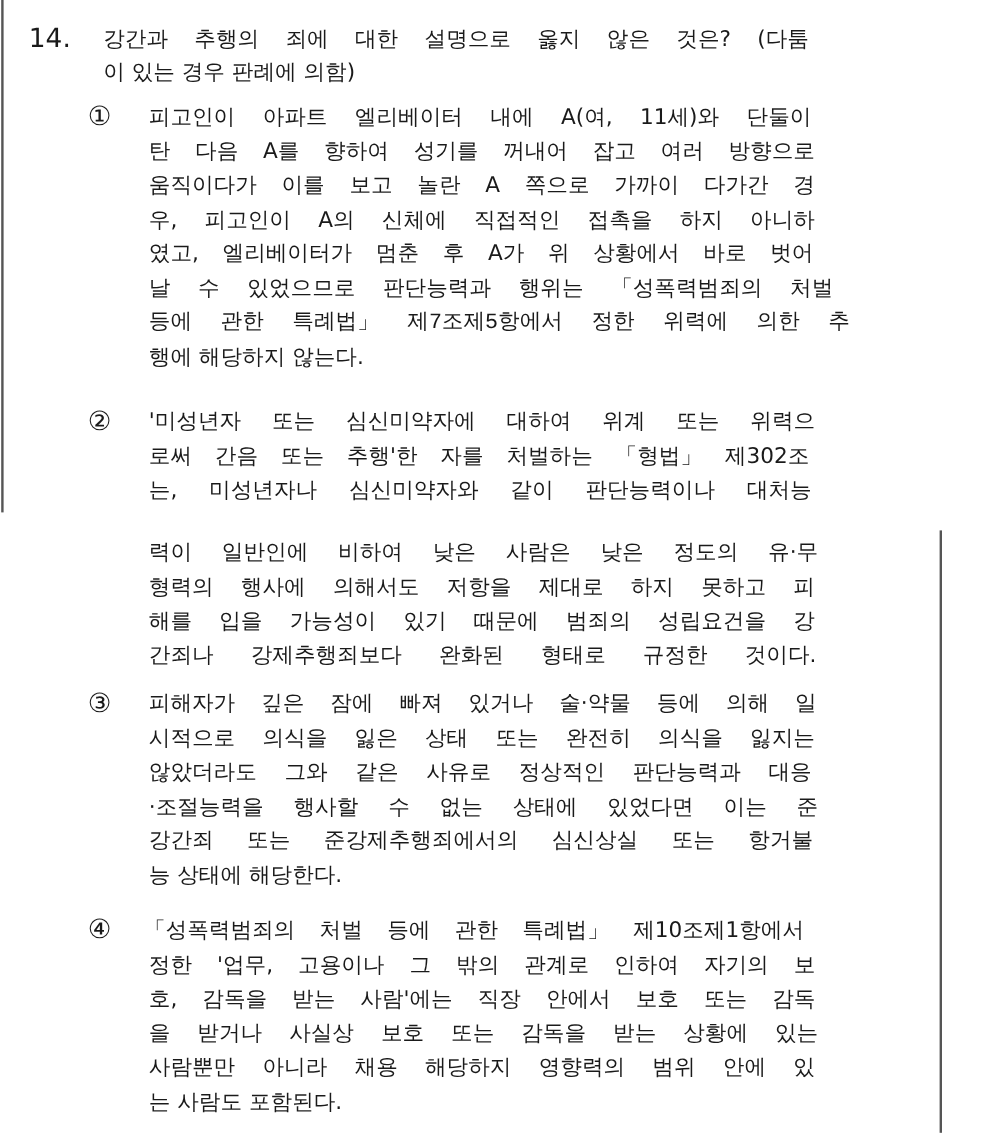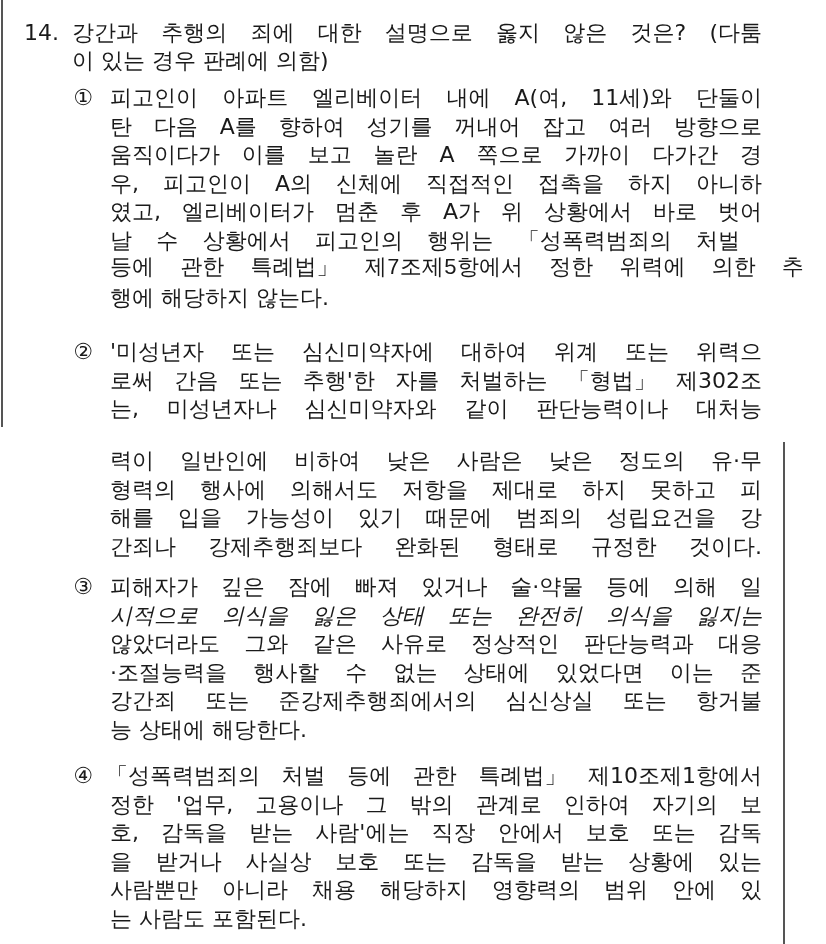--- a/index.html
+++ b/index.html
@@ -1,21 +1,21 @@
 <!DOCTYPE html>
 <html><head>
 <meta charset="utf-8">
 <style>
   html, body { margin: 0; padding: 0; background: #ffffff; }
   body { width: 826px; height: 944px; position: relative; overflow: hidden;
          font-family: "DejaVu Sans", "Liberation Sans", sans-serif; color: #1a1a1a; }
   .border-left { position: absolute; left: 1px; top: 0; width: 2px; height: 427px; background: #555; }
   .border-right { position: absolute; left: 783px; top: 442px; width: 2px; height: 502px; background: #555; }
-  .line { position: absolute; font-size: 22px; line-height: 28px; height: 28px; white-space: nowrap;
-          text-align: justify; text-align-last: justify; letter-spacing: 0px; }
+  .line { position: absolute; font-size: 18px; line-height: 28px; height: 28px; white-space: nowrap;
+          text-align: justify; text-align-last: justify; letter-spacing: 0px; margin-left: 14px; }
   .q-num { position: absolute; font-size: 22px; line-height: 28px; }
   .circ { position: absolute; font-size: 22px; line-height: 28px; width: 30px; text-align: center; }
 </style>
 </head>
 <body>
 
 <div class="border-left"></div>
 <div class="border-right"></div>
 
 <div>
@@ -24,40 +24,40 @@
   <div class="line" style="left:72px; top:47px; text-align:left; text-align-last:left;">이 있는 경우 판례에 의함)</div>
 </div>
 
 <div>
   <span class="circ" style="left:68px; top:84px;">①</span>
   <div class="line" style="left: 110px; top: 84px; width: auto; text-align: left; text-align-last: left; word-spacing: 17.138px;">피고인이 아파트 엘리베이터 내에 A(여, 11세)와 단둘이</div>
   <div class="line" style="left: 110px; top: 112.5px; width: auto; text-align: left; text-align-last: left; word-spacing: 14.875px;">탄 다음 A를 향하여 성기를 꺼내어 잡고 여러 방향으로</div>
   <div class="line" style="left: 110px; top: 141px; width: auto; text-align: left; text-align-last: left; word-spacing: 14.875px;">움직이다가 이를 보고 놀란 A 쪽으로 가까이 다가간 경</div>
   <div class="line" style="left: 110px; top: 169.5px; width: auto; text-align: left; text-align-last: left; word-spacing: 17px;">우, 피고인이 A의 신체에 직접적인 접촉을 하지 아니하</div>
   <div class="line" style="left: 110px; top: 198px; width: auto; text-align: left; text-align-last: left; word-spacing: 14px;">였고, 엘리베이터가 멈춘 후 A가 위 상황에서 바로 벗어</div>
-  <div class="line" style="left: 110px; top: 226.5px; width: auto; text-align: left; text-align-last: left; word-spacing: 17.3385px;">날 수 상황에서 피고인의 행위는 「성폭력범죄의 처벌</div>
+  <div class="line" style="left: 110px; top: 226.5px; width: auto; text-align: left; text-align-last: left; word-spacing: 17.3385px;">날 수 있었으므로 판단능력과 행위는 「성폭력범죄의 처벌</div>
   <div class="line" style="left: 110px; top: 255px; width: auto; text-align: left; text-align-last: left; word-spacing: 13.0067px; font-family: Liberation Mono, monospace;">등에 관한 특례법」 제7조제5항에서 정한 위력에 의한 추</div>
   <div class="line" style="left:110px; top:283.5px; text-align:center; text-align-last:left;">행에 해당하지 않는다.</div>
 </div>
 
 <div>
   <span class="circ" style="left:68px; top:338px;">②</span>
   <div class="line" style="left: 110px; top: 338px; width: auto; text-align: left; text-align-last: left; word-spacing: 19.9974px;">'미성년자 또는 심신미약자에 대하여 위계 또는 위력으</div>
   <div class="line" style="left: 110px; top: 366.5px; width: auto; text-align: left; text-align-last: left; word-spacing: 13.2857px;">로써 간음 또는 추행'한 자를 처벌하는 「형법」 제302조</div>
   <div class="line" style="left: 110px; top: 395px; width: auto; text-align: left; text-align-last: left; word-spacing: 20.8062px;">는, 미성년자나 심신미약자와 같이 판단능력이나 대처능</div>
   <div class="line" style="left: 110px; top: 447px; width: auto; text-align: left; text-align-last: left; word-spacing: 19.1496px;">력이 일반인에 비하여 낮은 사람은 낮은 정도의 유·무</div>
   <div class="line" style="left: 110px; top: 475.5px; width: auto; text-align: left; text-align-last: left; word-spacing: 17.0067px;">형력의 행사에 의해서도 저항을 제대로 하지 못하고 피</div>
   <div class="line" style="left: 110px; top: 504px; width: auto; text-align: left; text-align-last: left; word-spacing: 17.0067px;">해를 입을 가능성이 있기 때문에 범죄의 성립요건을 강</div>
   <div class="line" style="left: 110px; top: 532.5px; width: auto; text-align: left; text-align-last: left; word-spacing: 25.2063px;">간죄나 강제추행죄보다 완화된 형태로 규정한 것이다.</div>
 </div>
 
 <div>
   <span class="circ" style="left:68px; top:573px;">③</span>
   <div class="line" style="left: 110px; top: 573px; width: auto; text-align: left; text-align-last: left; word-spacing: 15.8809px;">피해자가 깊은 잠에 빠져 있거나 술·약물 등에 의해 일</div>
-  <div class="line" style="left: 110px; top: 601.5px; width: auto; text-align: left; text-align-last: left; word-spacing: 17.0067px; font-style: italic;">시적으로 의식을 잃은 상태 또는 완전히 의식을 잃지는</div>
+  <div class="line" style="left: 110px; top: 601.5px; width: auto; text-align: left; text-align-last: left; word-spacing: 17.0067px;">시적으로 의식을 잃은 상태 또는 완전히 의식을 잃지는</div>
   <div class="line" style="left: 110px; top: 630px; width: auto; text-align: center; text-align-last: left; word-spacing: 17.3385px;">않았더라도 그와 같은 사유로 정상적인 판단능력과 대응</div>
   <div class="line" style="left: 110px; top: 658.5px; width: auto; text-align: left; text-align-last: left; word-spacing: 19.1496px;">·조절능력을 행사할 수 없는 상태에 있었다면 이는 준</div>
   <div class="line" style="left: 110px; top: 687px; width: auto; text-align: left; text-align-last: left; word-spacing: 22.2063px;">강간죄 또는 준강제추행죄에서의 심신상실 또는 항거불</div>
   <div class="line" style="left:110px; top:715.5px; text-align:center; text-align-last:left;">능 상태에 해당한다.</div>
 </div>
 
 <div>
   <span class="circ" style="left:68px; top:762px;">④</span>
   <div class="line" style="left: 106px; top: 762px; width: auto; text-align: left; text-align-last: left; word-spacing: 14.6062px;">「성폭력범죄의 처벌 등에 관한 특례법」 제10조제1항에서</div>
   <div class="line" style="left: 110px; top: 790.5px; width: auto; text-align: center; text-align-last: left; word-spacing: 15.125px;">정한 '업무, 고용이나 그 밖의 관계로 인하여 자기의 보</div>

